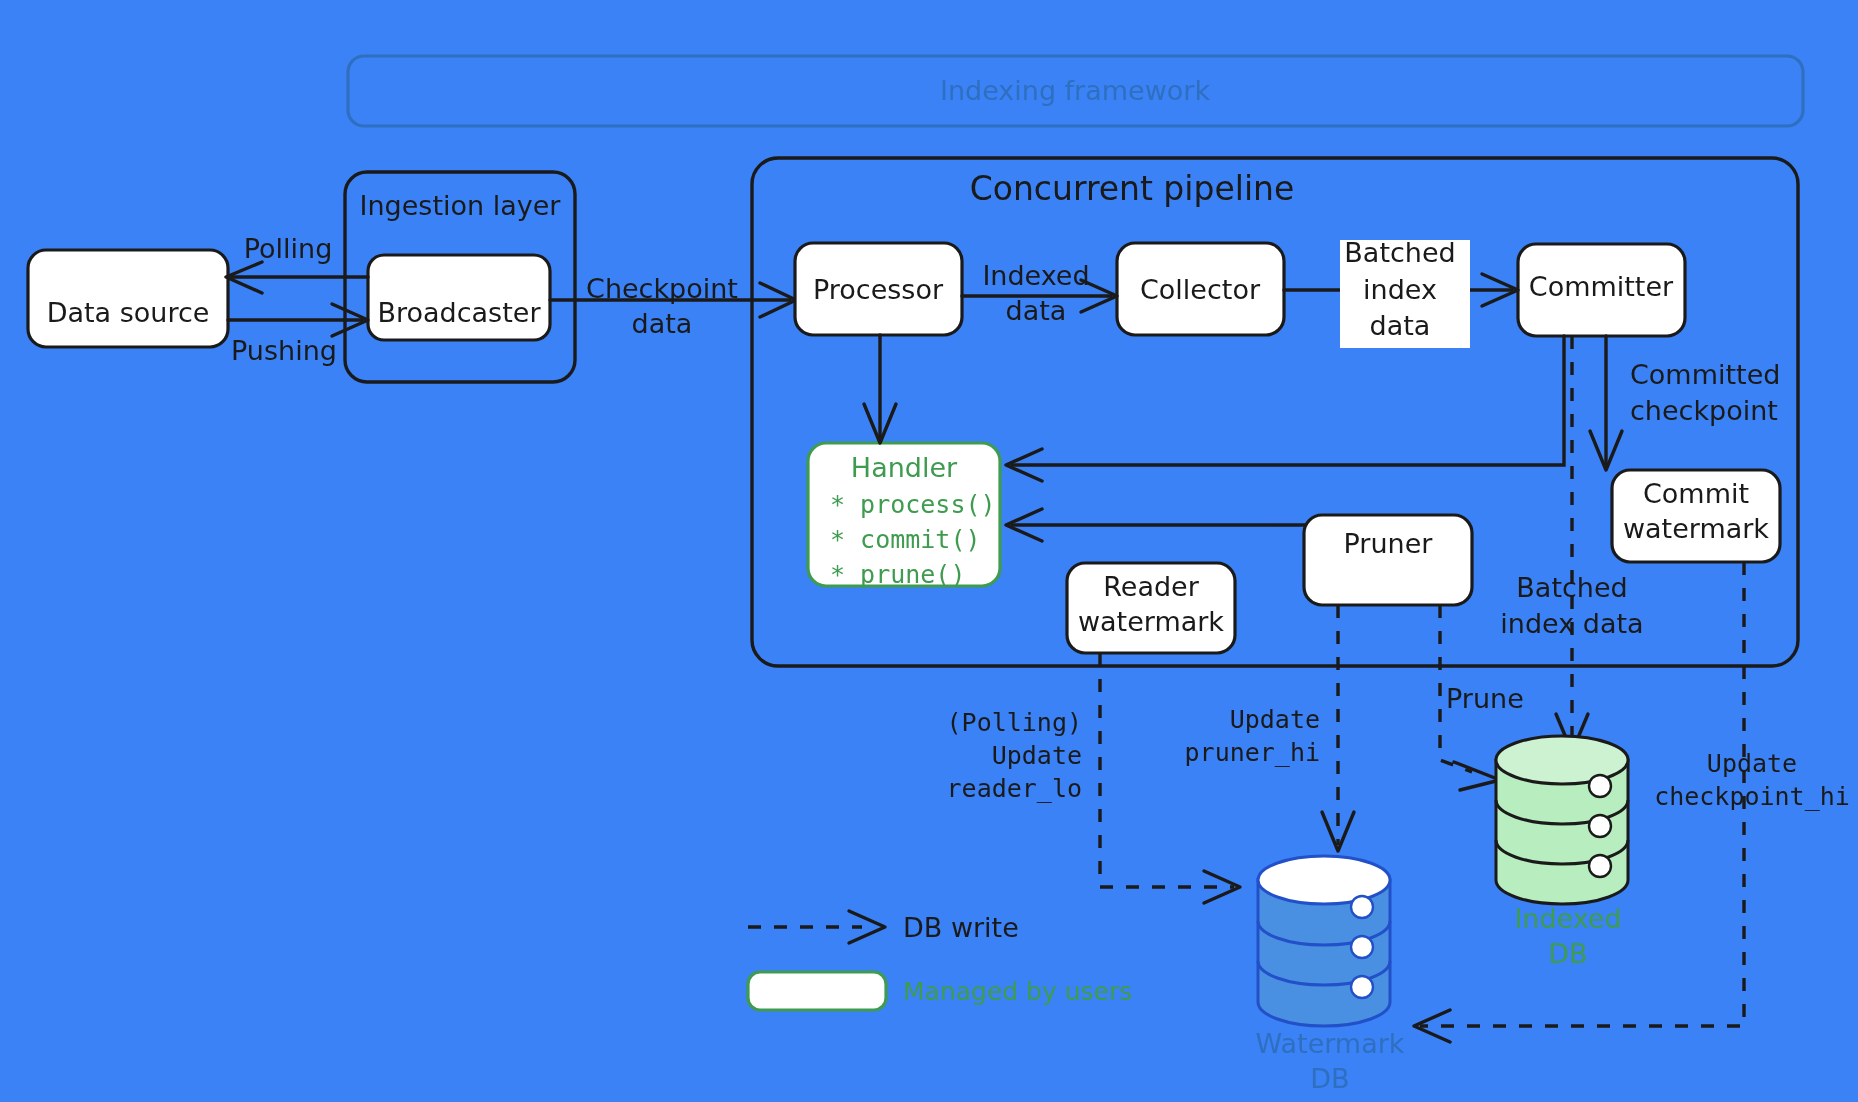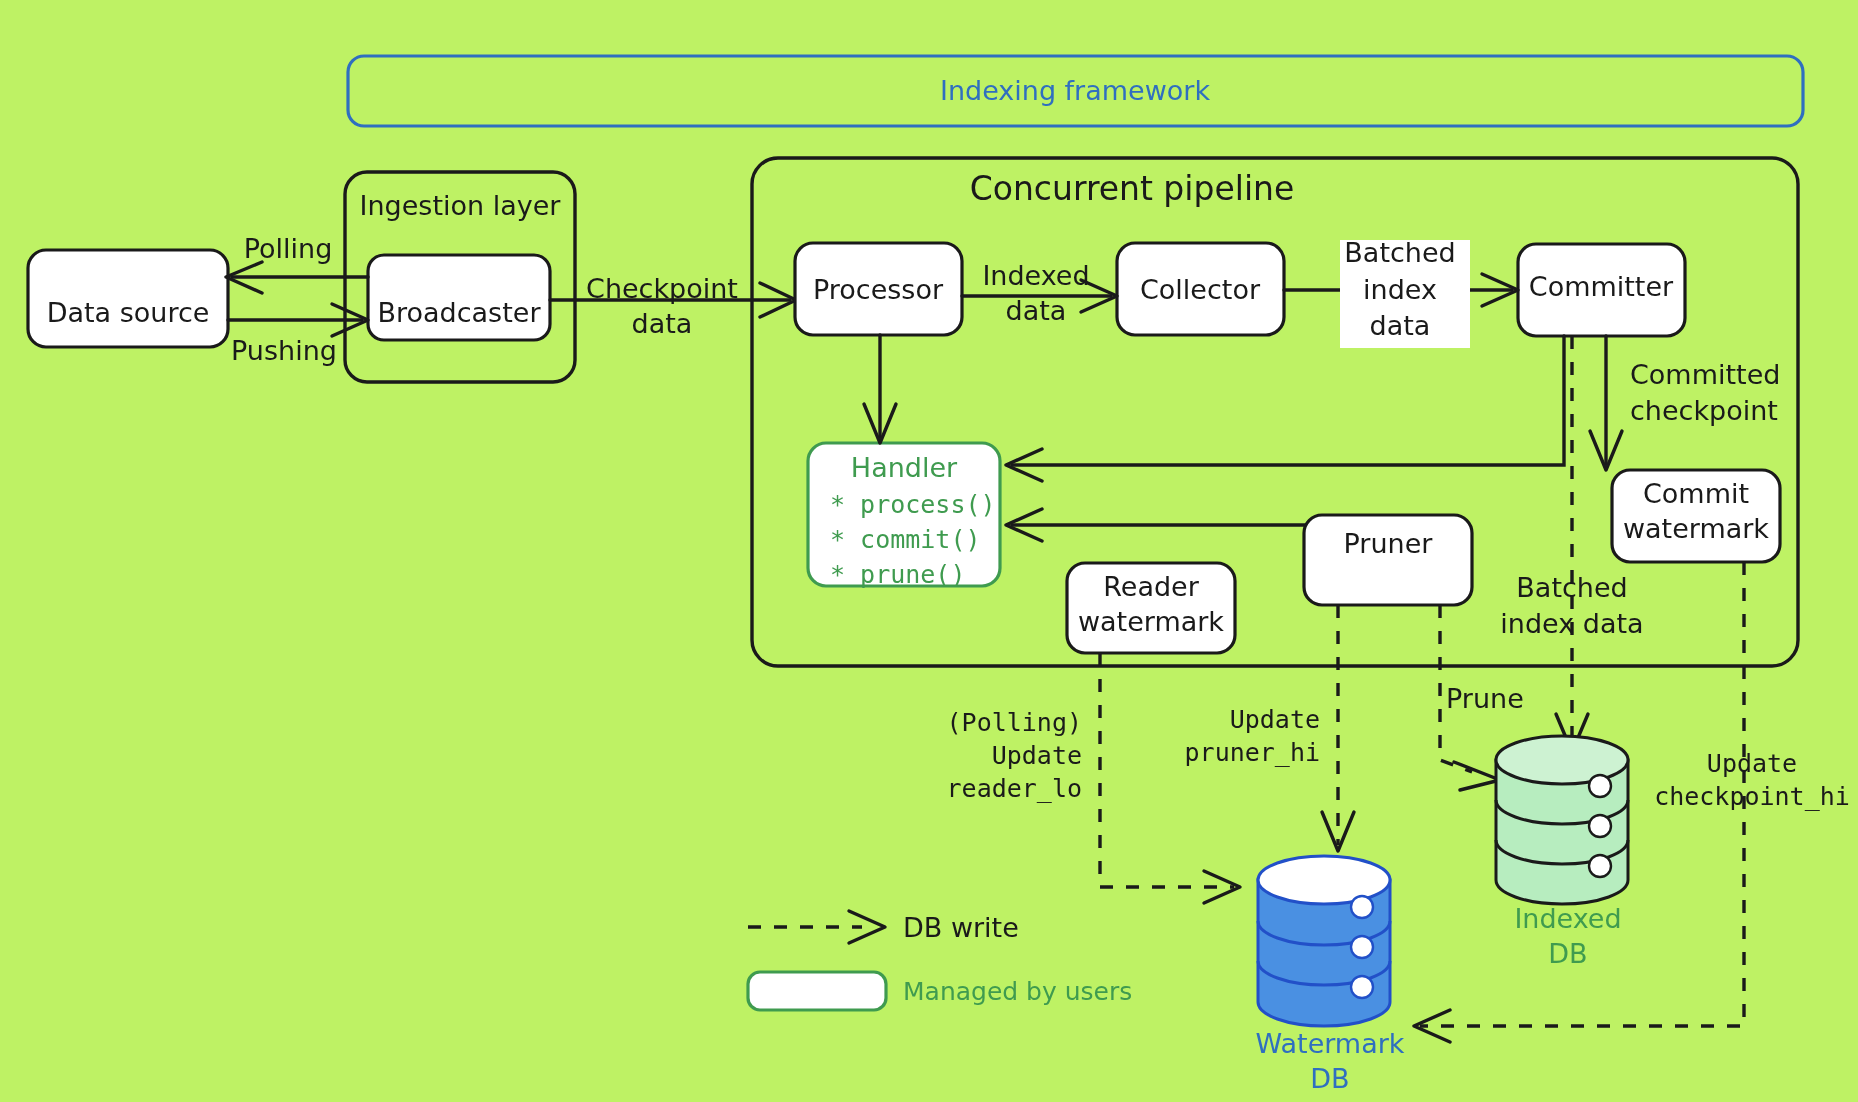--- a/index.html
+++ b/index.html
@@ -1,18 +1,18 @@
 <!DOCTYPE html>
 <html><head>
 <meta charset="utf-8">
 <style>
   html,body{margin:0;padding:0;background:#ffffff;}
   body{width:1858px;height:1102px;overflow:hidden;
        font-family:"DejaVu Sans",sans-serif;}
-  #stage{position:relative;width:1858px;height:1102px;background:#bef264;}
+  #stage{position:relative;width:1858px;height:1102px;background:#3b82f6;}
   svg#diagram{position:absolute;left:0;top:0;width:1858px;height:1102px;}
 
   .hand{font-family:"DejaVu Sans",sans-serif;font-size:27px;fill:#1a1a1a;}
   .mono{font-family:"DejaVu Sans Mono",monospace;font-size:25px;fill:#1a1a1a;}
   .blue-txt{fill:#2f6fc0;}
   .green-txt{fill:#3f9b4f;}
   .t-center{text-anchor:middle;}
   .t-end{text-anchor:end;}
   .t-start{text-anchor:start;}
 

